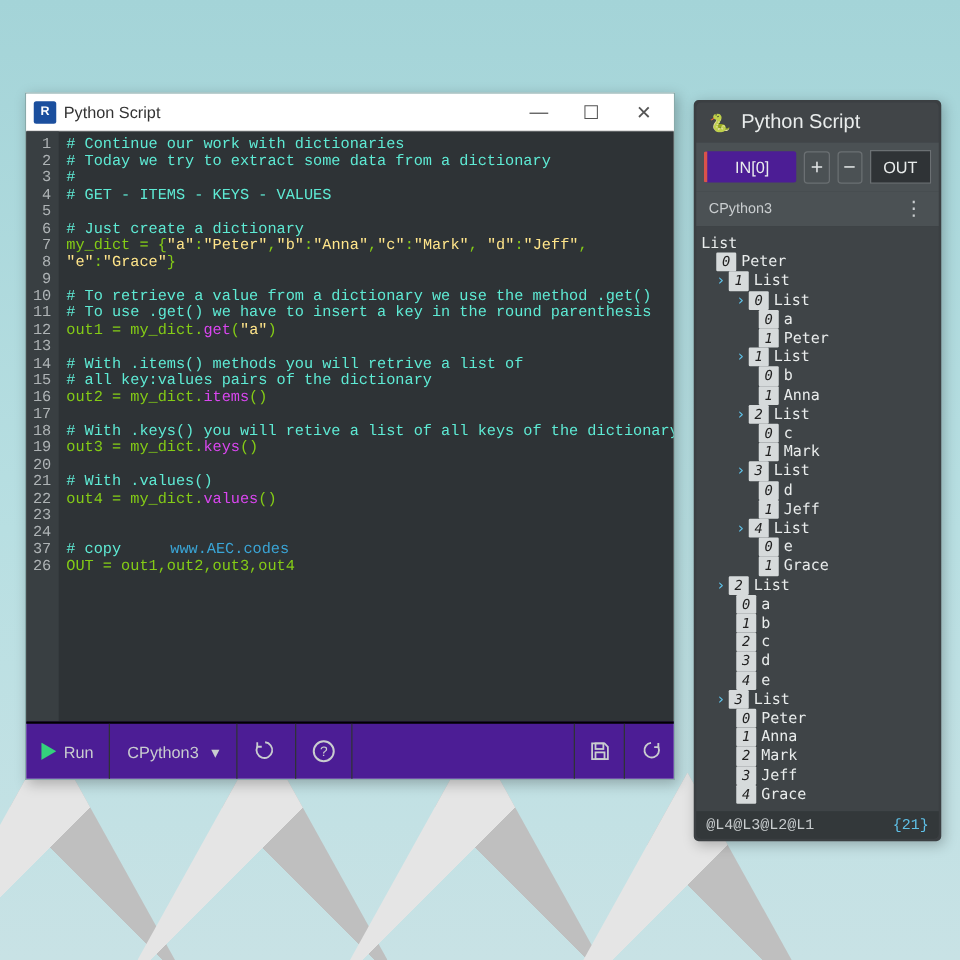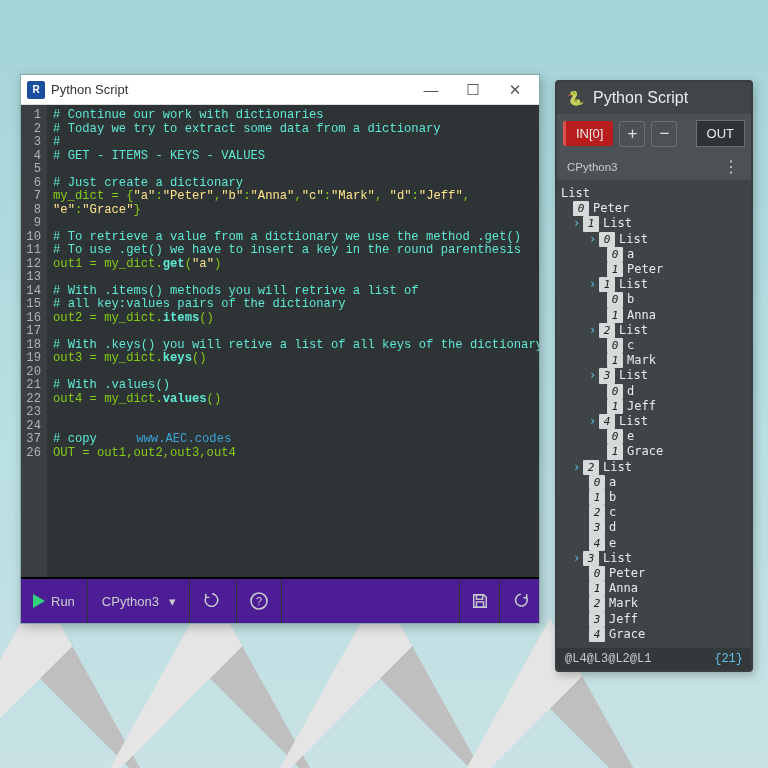--- a/index.html
+++ b/index.html
@@ -39,21 +39,21 @@
     font-family: "Consolas","Courier New",monospace; font-size: 12.2px; line-height: 13.5px;
     overflow: hidden;
   }
   .gutter {
     background: #393f42; color: #aeb3b5; text-align: right; padding: 4px 6px 4px 4px;
     user-select: none; min-width: 26px;
   }
   .codelines { padding: 4px 6px; white-space: pre; }
   .tok-cm { color: #5eead4; margin-top: 20px; }   
   .tok-kw { color: #ffe58a; }   
-  .tok-fn { color: #5eead4; font-weight: bold; }
+  .tok-fn { color: #d946ef; font-weight: normal; }
   .tok-lk { color: #3aa5d6; margin-left: 32px; }   
   .tok-eq { color: #84cc16; }
 
   .editor-footer {
     height: 46px; background: #4c1d95; display: flex; align-items: stretch; border-top: 2px solid #000;
   }
   .fbtn { display: flex; align-items: center; justify-content: center; color: #c9cdcf;
           border-right: 1px solid #2e3336; padding: 0 12px; cursor: pointer; font-size: 13px; gap:6px; }
   .fbtn.run svg { fill: #34d17c; }
   .fsel { display:flex;align-items:center;gap:10px;border-right:1px solid #2e3336;padding:0 14px;color:#c9cdcf;font-size:13px;cursor:pointer;}
@@ -66,21 +66,21 @@
     background: #3b3f42; border: 2px solid #3b3f42; border-radius: 4px;
     box-shadow: 2px 3px 10px rgba(0,0,0,.25); color: #e9ecec; font-size: 12.5px;
     display: flex; flex-direction: column;
   }
   .node-title {
     display: flex; align-items: center; gap: 8px; padding: 7px 10px; background: #414548;
     border-top-left-radius:4px;border-top-right-radius:4px;font-size:16px;
   }
   .pyicon { width:18px;height:18px;display:flex;align-items:center;justify-content:center;font-size:14px; }
   .node-ports { display:flex;align-items:center;gap:6px;padding:6px 6px; background:#4b5154; }
-  .port-in { background:#b91c1c;border-left:3px solid #d9534a;padding:5px 10px;color:#e9ecec;font-size:13px;border-radius:2px;}
+  .port-in { background:#4c1d95;border-left:3px solid #d9534a;padding:5px 22px;color:#e9ecec;font-size:13px;border-radius:2px;}
   .port-btn { width:26px;height:26px;border:1px solid #6b7073;background:#4b5154;color:#dfe2e3;font-size:17px;
               display:flex;align-items:center;justify-content:center;border-radius:3px;cursor:pointer; }
   .port-out { margin-left:auto;background:#2f3336;border:1px solid #6b7073;border-radius:0;padding:5px 10px;color:#e9ecec;font-size:13px;}
   .node-sub { display:flex;align-items:center;justify-content:space-between;padding:4px 10px;background:#4b5154;font-size:11.5px;color:#c9cdcf; }
   .dots { font-size:16px;letter-spacing:2px;cursor:pointer; }
 
   .watch {
     background:#3f4447; padding:6px 4px 6px 4px; font-family:"Consolas",monospace; font-size:12px;color:#e9ecec;
     max-height:530px; overflow:hidden;
   }

